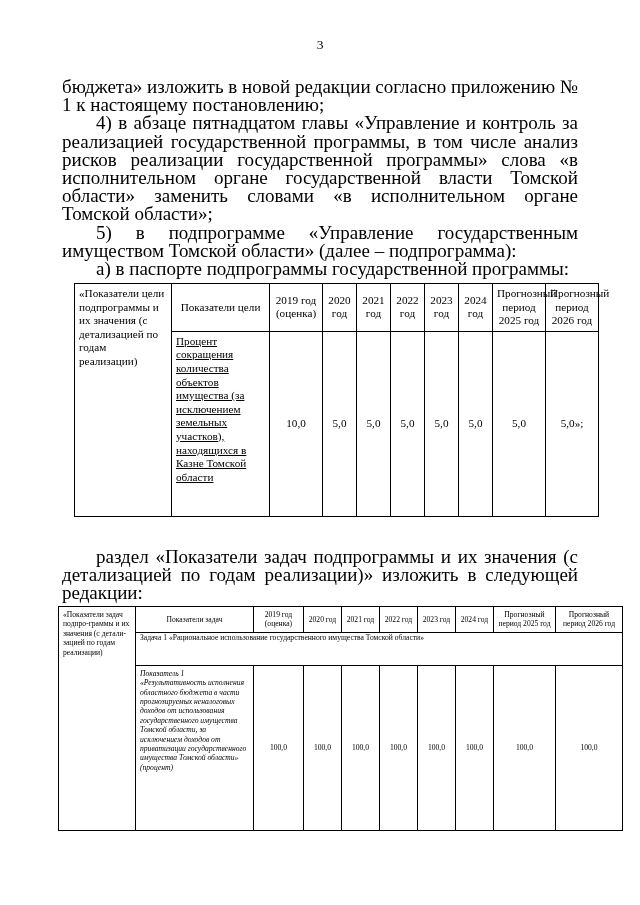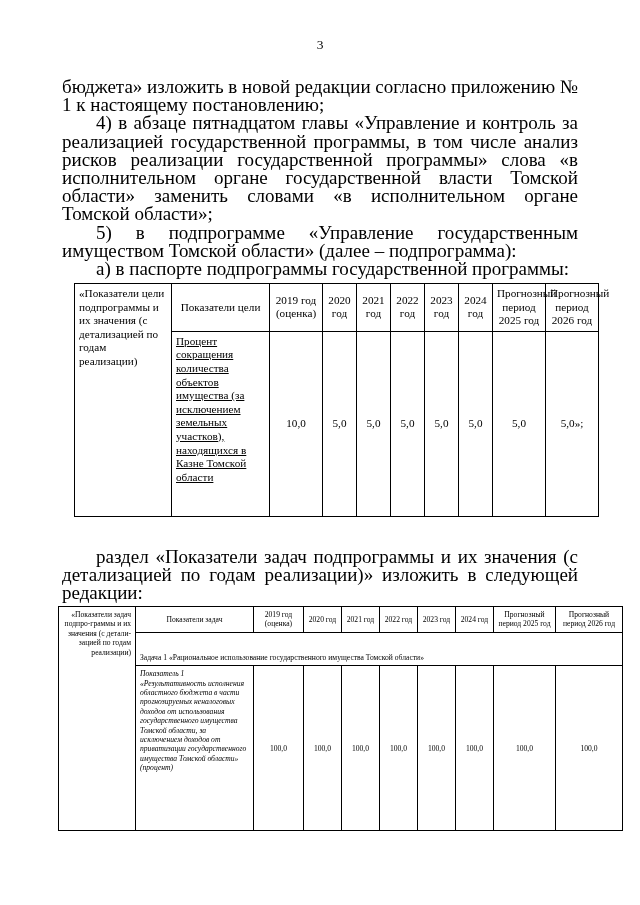--- a/index.html
+++ b/index.html
@@ -79,24 +79,24 @@
   
   .t1 td { font-size: 11.2px; line-height: 13.6px; }
   .t1 td.hdr { text-align: center; vertical-align: middle; }
   .t1 td.hdr-left { text-align: left; vertical-align: top; }
   .t1 td.num { text-align: center; vertical-align: middle; }
   .t1 td.body-left { text-align: left; vertical-align: top; text-decoration: underline; }
 
   
   .t2 td { font-size: 7.6px; line-height: 9.4px; }
   .t2 td.hdr { text-align: center; vertical-align: middle; }
-  .t2 td.hdr-left { text-align: right; vertical-align: top; margin-top: 39px; }
+  .t2 td.hdr-left { text-align: left; vertical-align: top; margin-top: 39px; }
   .t2 td.num { text-align: center; vertical-align: middle; }
   .t2 td.body-left { text-align: left; vertical-align: top; font-style: italic; }
-  .t2 td.task { text-align: left; vertical-align: top; padding-top: 20px; }
+  .t2 td.task { text-align: left; vertical-align: top; padding-top: 0; }
 </style>
 </head>
 <body>
 
 <div class="page">
 
   <div class="page-number">3</div>
 
   <div class="body-block">
     <p class="just">бюджета» изложить в новой редакции согласно приложению № 1 к настоящему постановлению;</p>

